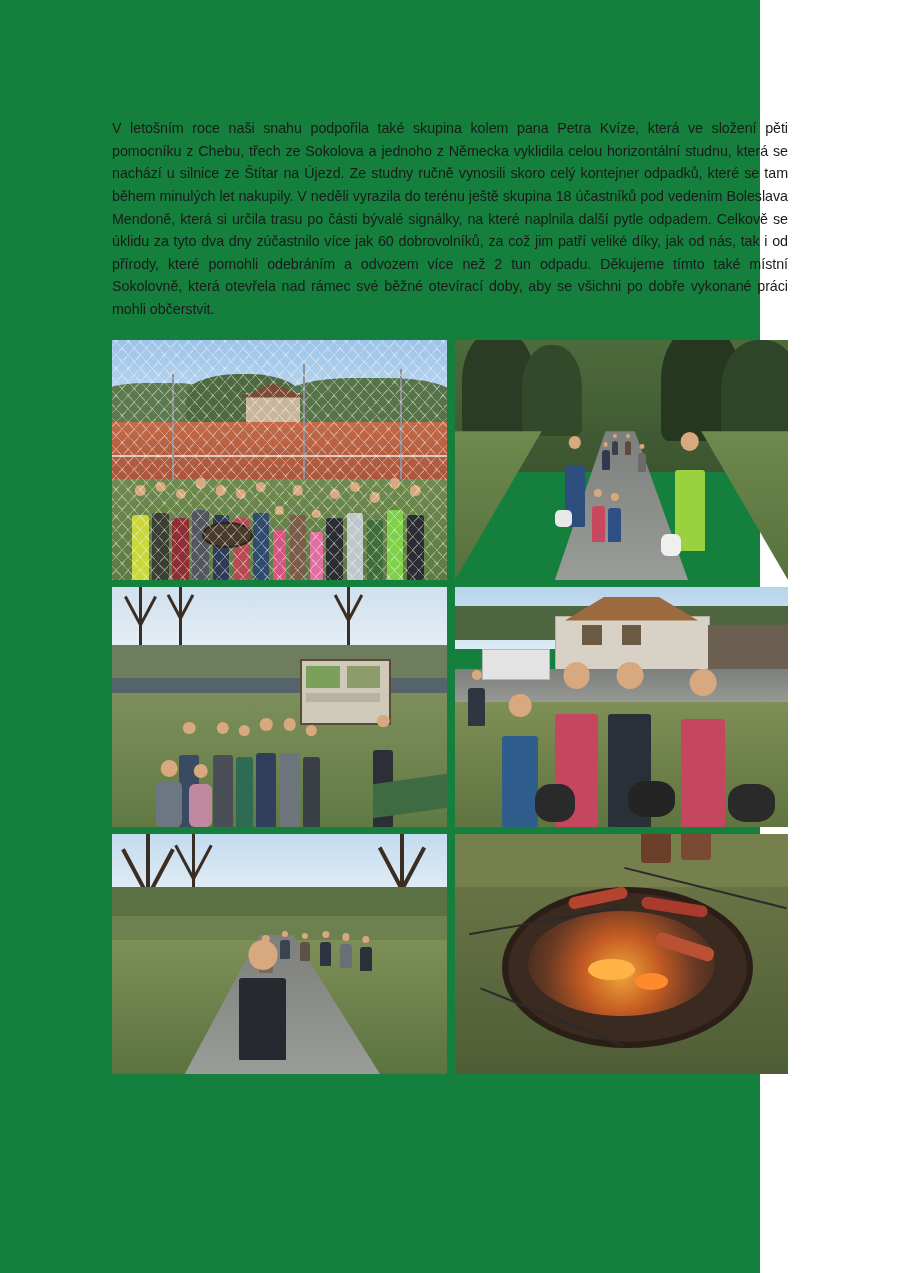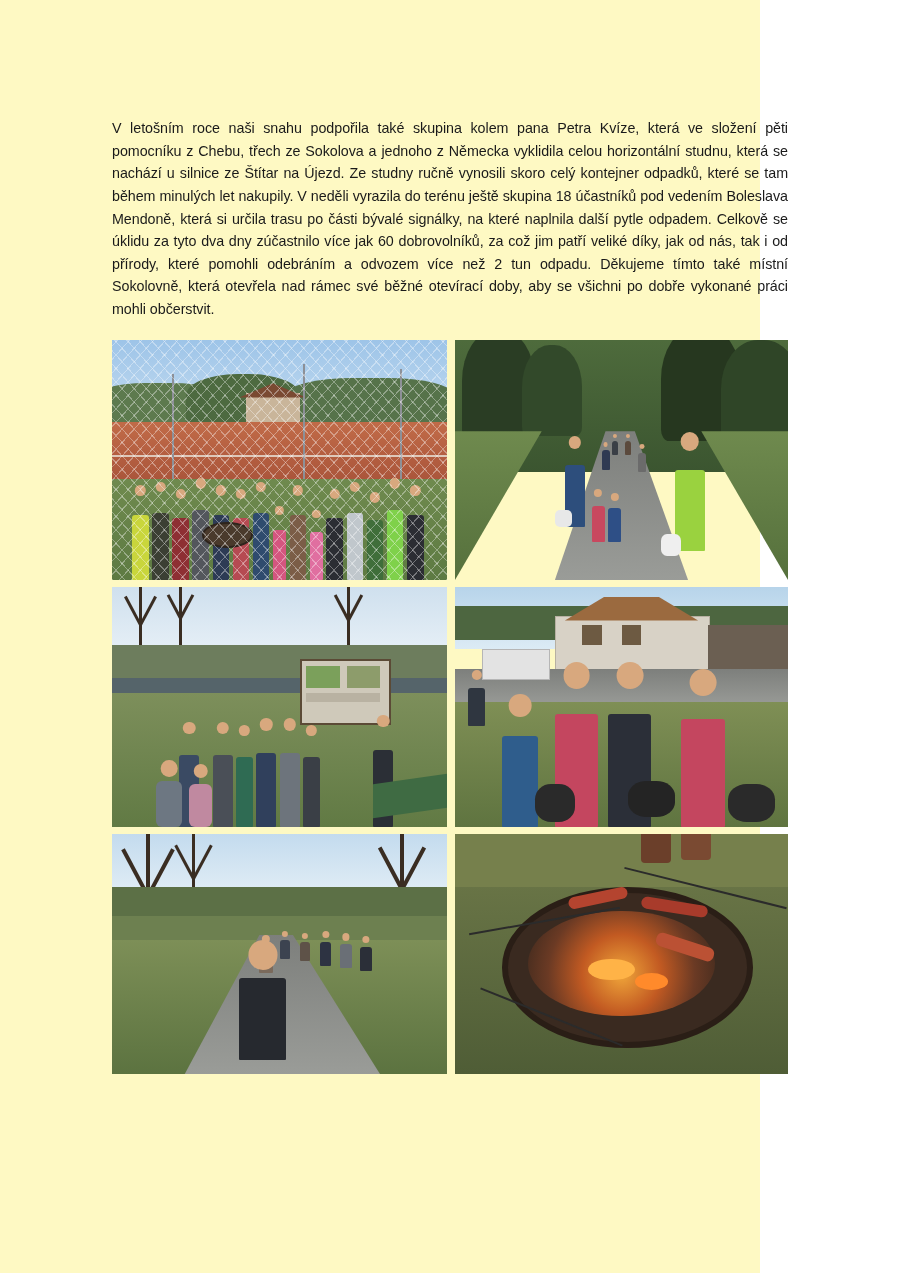--- a/index.html
+++ b/index.html
@@ -12,21 +12,21 @@
     height: 1273px;
     font-family: "Liberation Sans", sans-serif;
     color: #000000;
     position: relative;
     overflow: hidden;
   }
   .page {
     width: 760px;
     height: 1273px;
     position: relative;
-    background: #fef9c3;
+    background: #15803d;
   }
   .body-text {
     position: absolute;
     left: 112px;
     top: 103px;
     width: 676px;
     font-size: 14.3px;
     line-height: 1.58;
     text-align: justify;
     color: #1a1a1a;

